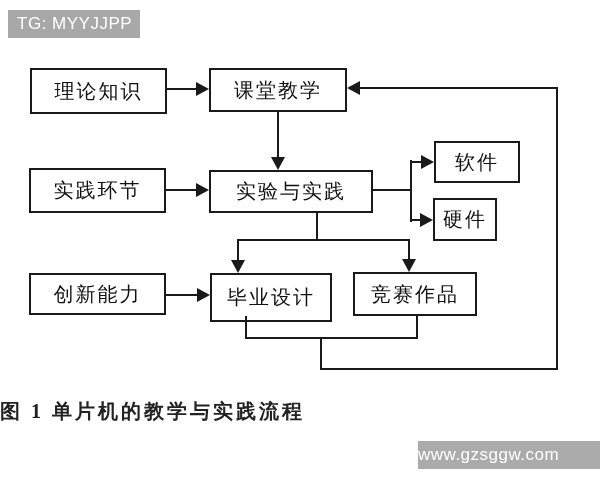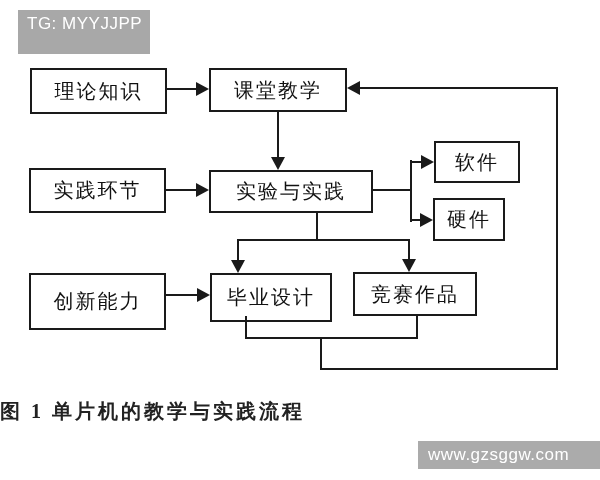--- a/index.html
+++ b/index.html
@@ -6,21 +6,21 @@
     --line:#1a1a1a;
     --badge:#a8a8a8;
     --wm:#ababab;
   }
   html,body{margin:0;padding:0;background:#fff;}
   #stage{
     position:relative;width:600px;height:480px;background:#ffffff;overflow:hidden;
     font-family:"Liberation Sans", sans-serif;color:#111;
   }
   .badge{
-    position:absolute;left:18px;top:10px;width:130px;height:44px;
+    position:absolute;left:8px;top:10px;width:130px;height:28px;
     background:var(--badge);color:#fff;font-size:17px;line-height:28px;
     padding-left:9px;letter-spacing:0.5px;box-sizing:border-box;width:132px;
   }
   .node{
     position:absolute;background:#fff;border:2px solid var(--line);
     display:flex;align-items:center;justify-content:center;
     font-size:20px;letter-spacing:2px;box-sizing:border-box;
     font-family:"Liberation Serif", serif;
   }
   .hline,.vline{position:absolute;background:var(--line);}
@@ -31,37 +31,37 @@
   .arr-left{border-top:7px solid transparent;border-bottom:7px solid transparent;border-right:13px solid var(--line);}
   .arr-down{border-left:7px solid transparent;border-right:7px solid transparent;border-top:13px solid var(--line);}
   .caption{
     position:absolute;left:0;top:398px;width:600px;text-align:left;
     font-size:20px;font-weight:bold;letter-spacing:3px;color:#222;
     font-family:"Liberation Serif", serif;
   }
   .watermark{
     position:absolute;left:418px;top:441px;width:182px;height:28px;
     background:var(--wm);color:#fff;font-size:17px;line-height:28px;
-    padding-left:10px;box-sizing:border-box;letter-spacing:0.5px;
+    box-sizing:border-box;letter-spacing:0.5px;
   }
 </style>
 </head>
 <body>
 
 <div id="stage">
 
   <div class="badge">TG: MYYJJPP</div>
 
   <div class="node" style="left:30px;top:68px;width:137px;height:46px">理论知识</div>
   <div class="node" style="left:29px;top:168px;width:137px;height:45px">实践环节</div>
   <div class="node" style="left:209px;top:68px;width:138px;height:44px">课堂教学</div>
   <div class="node" style="left:434px;top:141px;width:86px;height:42px">软件</div>
   <div class="node" style="left:209px;top:170px;width:164px;height:43px">实验与实践</div>
-  <div class="node" style="left:433px;top:198px;width:72px;height:43px">硬件</div>
-  <div class="node" style="left:29px;top:273px;width:137px;height:57px">创新能力</div>
+  <div class="node" style="left:433px;top:198px;width:64px;height:43px">硬件</div>
+  <div class="node" style="left:29px;top:273px;width:137px;height:42px">创新能力</div>
   <div class="node" style="left:210px;top:273px;width:122px;height:49px">毕业设计</div>
   <div class="node" style="left:353px;top:272px;width:124px;height:44px">竞赛作品</div>
 
   <div>
     <div class="hline" style="left:167px;top:88px;width:30px"></div>
     <div class="arr arr-right" style="left:196px;top:82px"></div>
   </div>
 
   <div>
     <div class="vline" style="left:277px;top:112px;height:46px"></div>

